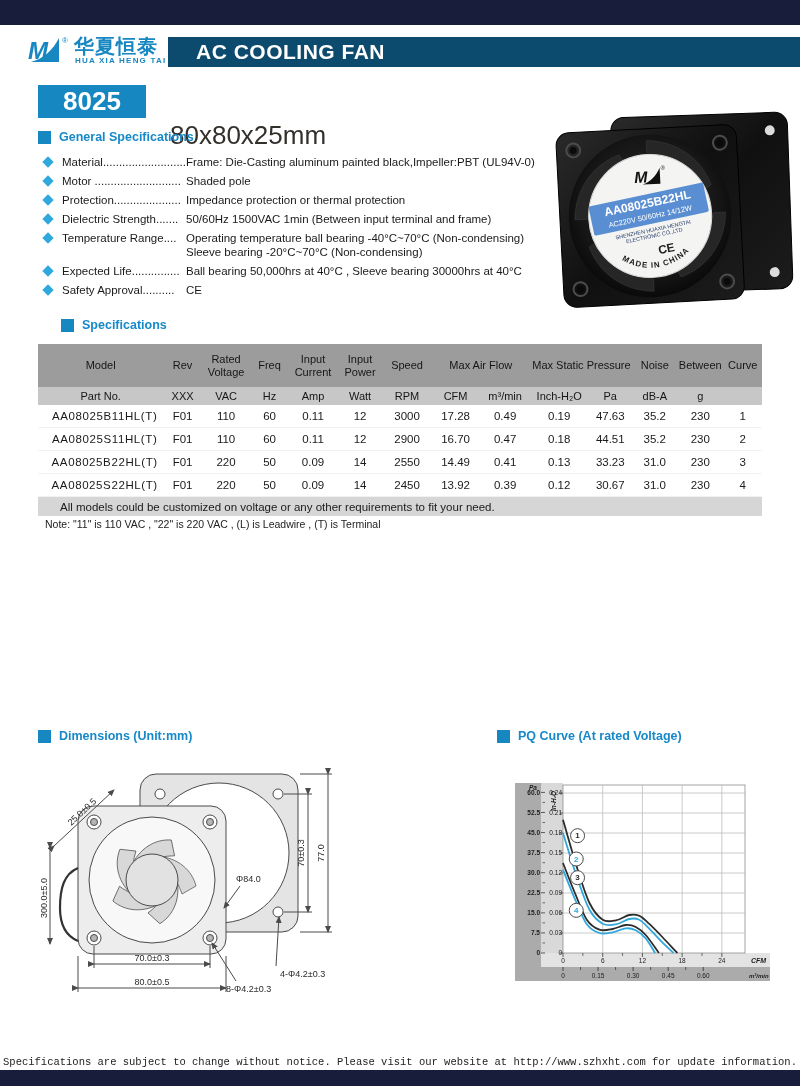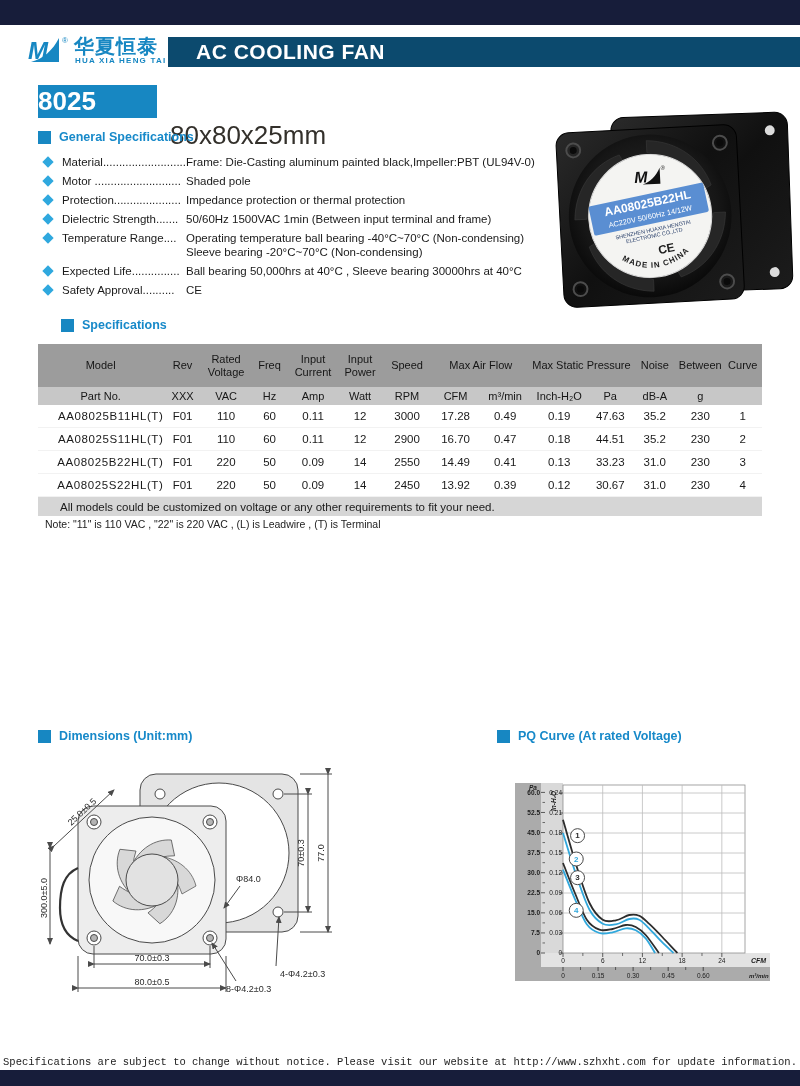--- a/index.html
+++ b/index.html
@@ -9,22 +9,22 @@
   .bar-top{top:0;height:25px;}
   .bar-bottom{bottom:0;height:16px;}
 
   
   .logo{position:absolute;left:28px;top:35px;width:140px;height:36px;}
   .logo-cjk{position:absolute;left:46px;top:-2px;font-size:20px;font-weight:bold;color:#1787c2;
             font-family:"DejaVu Sans",sans-serif;letter-spacing:1px;white-space:nowrap;}
   .logo-en{position:absolute;left:47px;top:21px;font-size:8px;font-weight:bold;color:#1787c2;letter-spacing:1.2px;white-space:nowrap;}
   .banner{position:absolute;left:168px;top:37px;width:632px;height:30px;background:#0c4a6e;
           color:#fff;font-weight:bold;font-size:21px;line-height:30px;padding-left:28px;box-sizing:border-box;letter-spacing:0.5px;}
-  .model-box{position:absolute;left:38px;top:85px;width:119px;height:33px;background:#1787c2;color:#fff;
-             font-size:26px;font-weight:bold;text-align:left;line-height:33px;}
+  .model-box{position:absolute;left:38px;top:85px;width:108px;height:33px;background:#1787c2;color:#fff;
+             font-size:26px;font-weight:bold;text-align:center;line-height:33px;}
   .model-size{position:absolute;left:170px;top:85px;height:33px;font-size:26px;line-height:33px;color:#33302b;margin-top:34px;}
 
   
   .sec{position:absolute;display:flex;align-items:center;gap:8px;}
   .sec .sq{width:13px;height:13px;background:#1787c2;}
   .sec .t{font-size:12.5px;font-weight:bold;color:#1789c9;white-space:nowrap;}
 
   
   .genspecs{position:absolute;left:38px;top:152px;width:520px;}
   .gs-row{position:relative;padding:2.5px 0 2.5px 0;font-size:11.5px;line-height:14px;display:flex;}
@@ -34,21 +34,21 @@
 
   
   .photo{position:absolute;left:548px;top:110px;width:250px;height:200px;}
 
   
   .spec-table{position:absolute;left:38px;top:344px;width:724px;border-collapse:collapse;table-layout:fixed;font-size:11px;}
   .spec-table th,.spec-table td{padding:0;text-align:center;font-weight:normal;vertical-align:middle;}
   .spec-table thead .h1 th{background:#9c9c9c;color:#161616;height:43px;line-height:13px;}
   .spec-table thead .h2 th{background:#c7c7c7;color:#161616;height:18px;}
   .spec-table tbody td{height:22px;font-size:11.5px;border-bottom:1px solid #f2f2f2;}
-  .spec-table tbody td.partno{text-align:right;padding-left:8px;letter-spacing:0.6px;}
+  .spec-table tbody td.partno{text-align:center;padding-left:8px;letter-spacing:0.6px;}
   .spec-table .band td{background:#d6d6d6;text-align:left;padding-left:22px;height:19px;font-size:11.5px;}
   .note{position:absolute;left:45px;top:518px;font-size:10.5px;color:#222;}
 
   .dim-wrap{position:absolute;left:40px;top:760px;width:330px;height:260px;}
   .pq-wrap{position:absolute;left:515px;top:781px;width:255px;height:205px;}
 
   .footer-text{position:absolute;left:0;top:1056px;width:800px;text-align:center;font-size:10.5px;color:#222;font-family:Liberation Mono, monospace;}
 
   svg text{font-family:"Liberation Sans",sans-serif;}
 </style>

